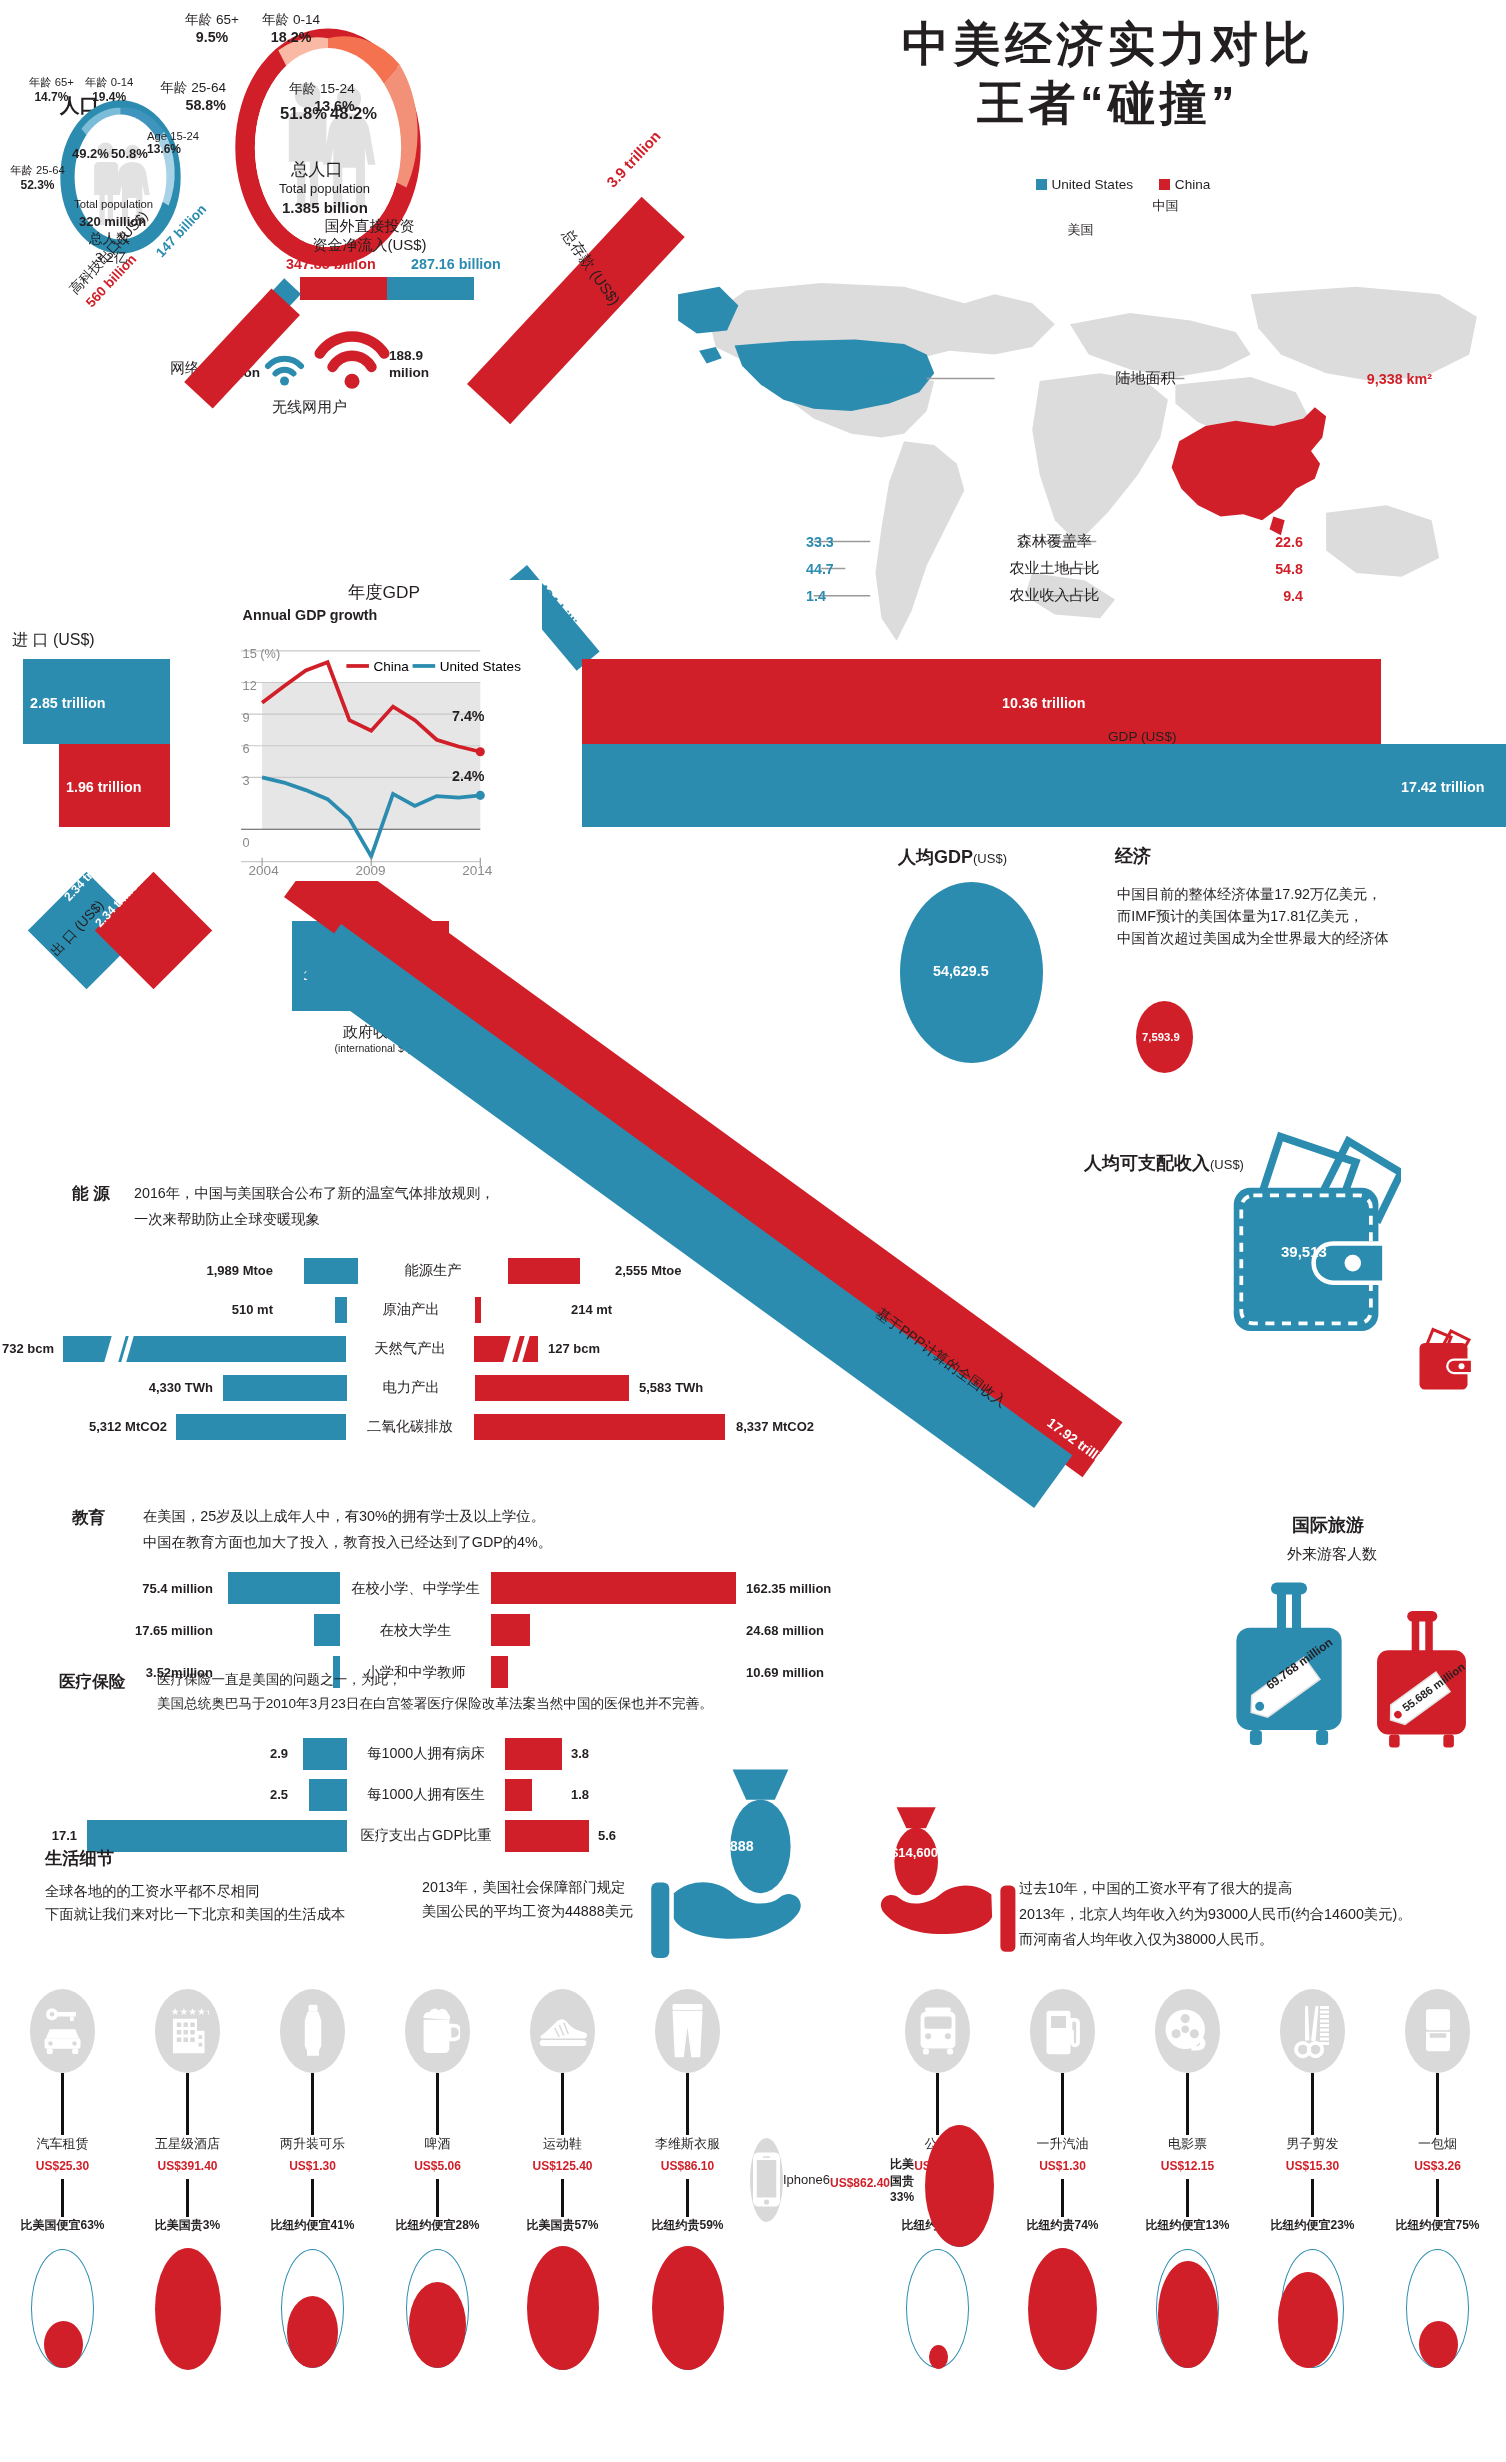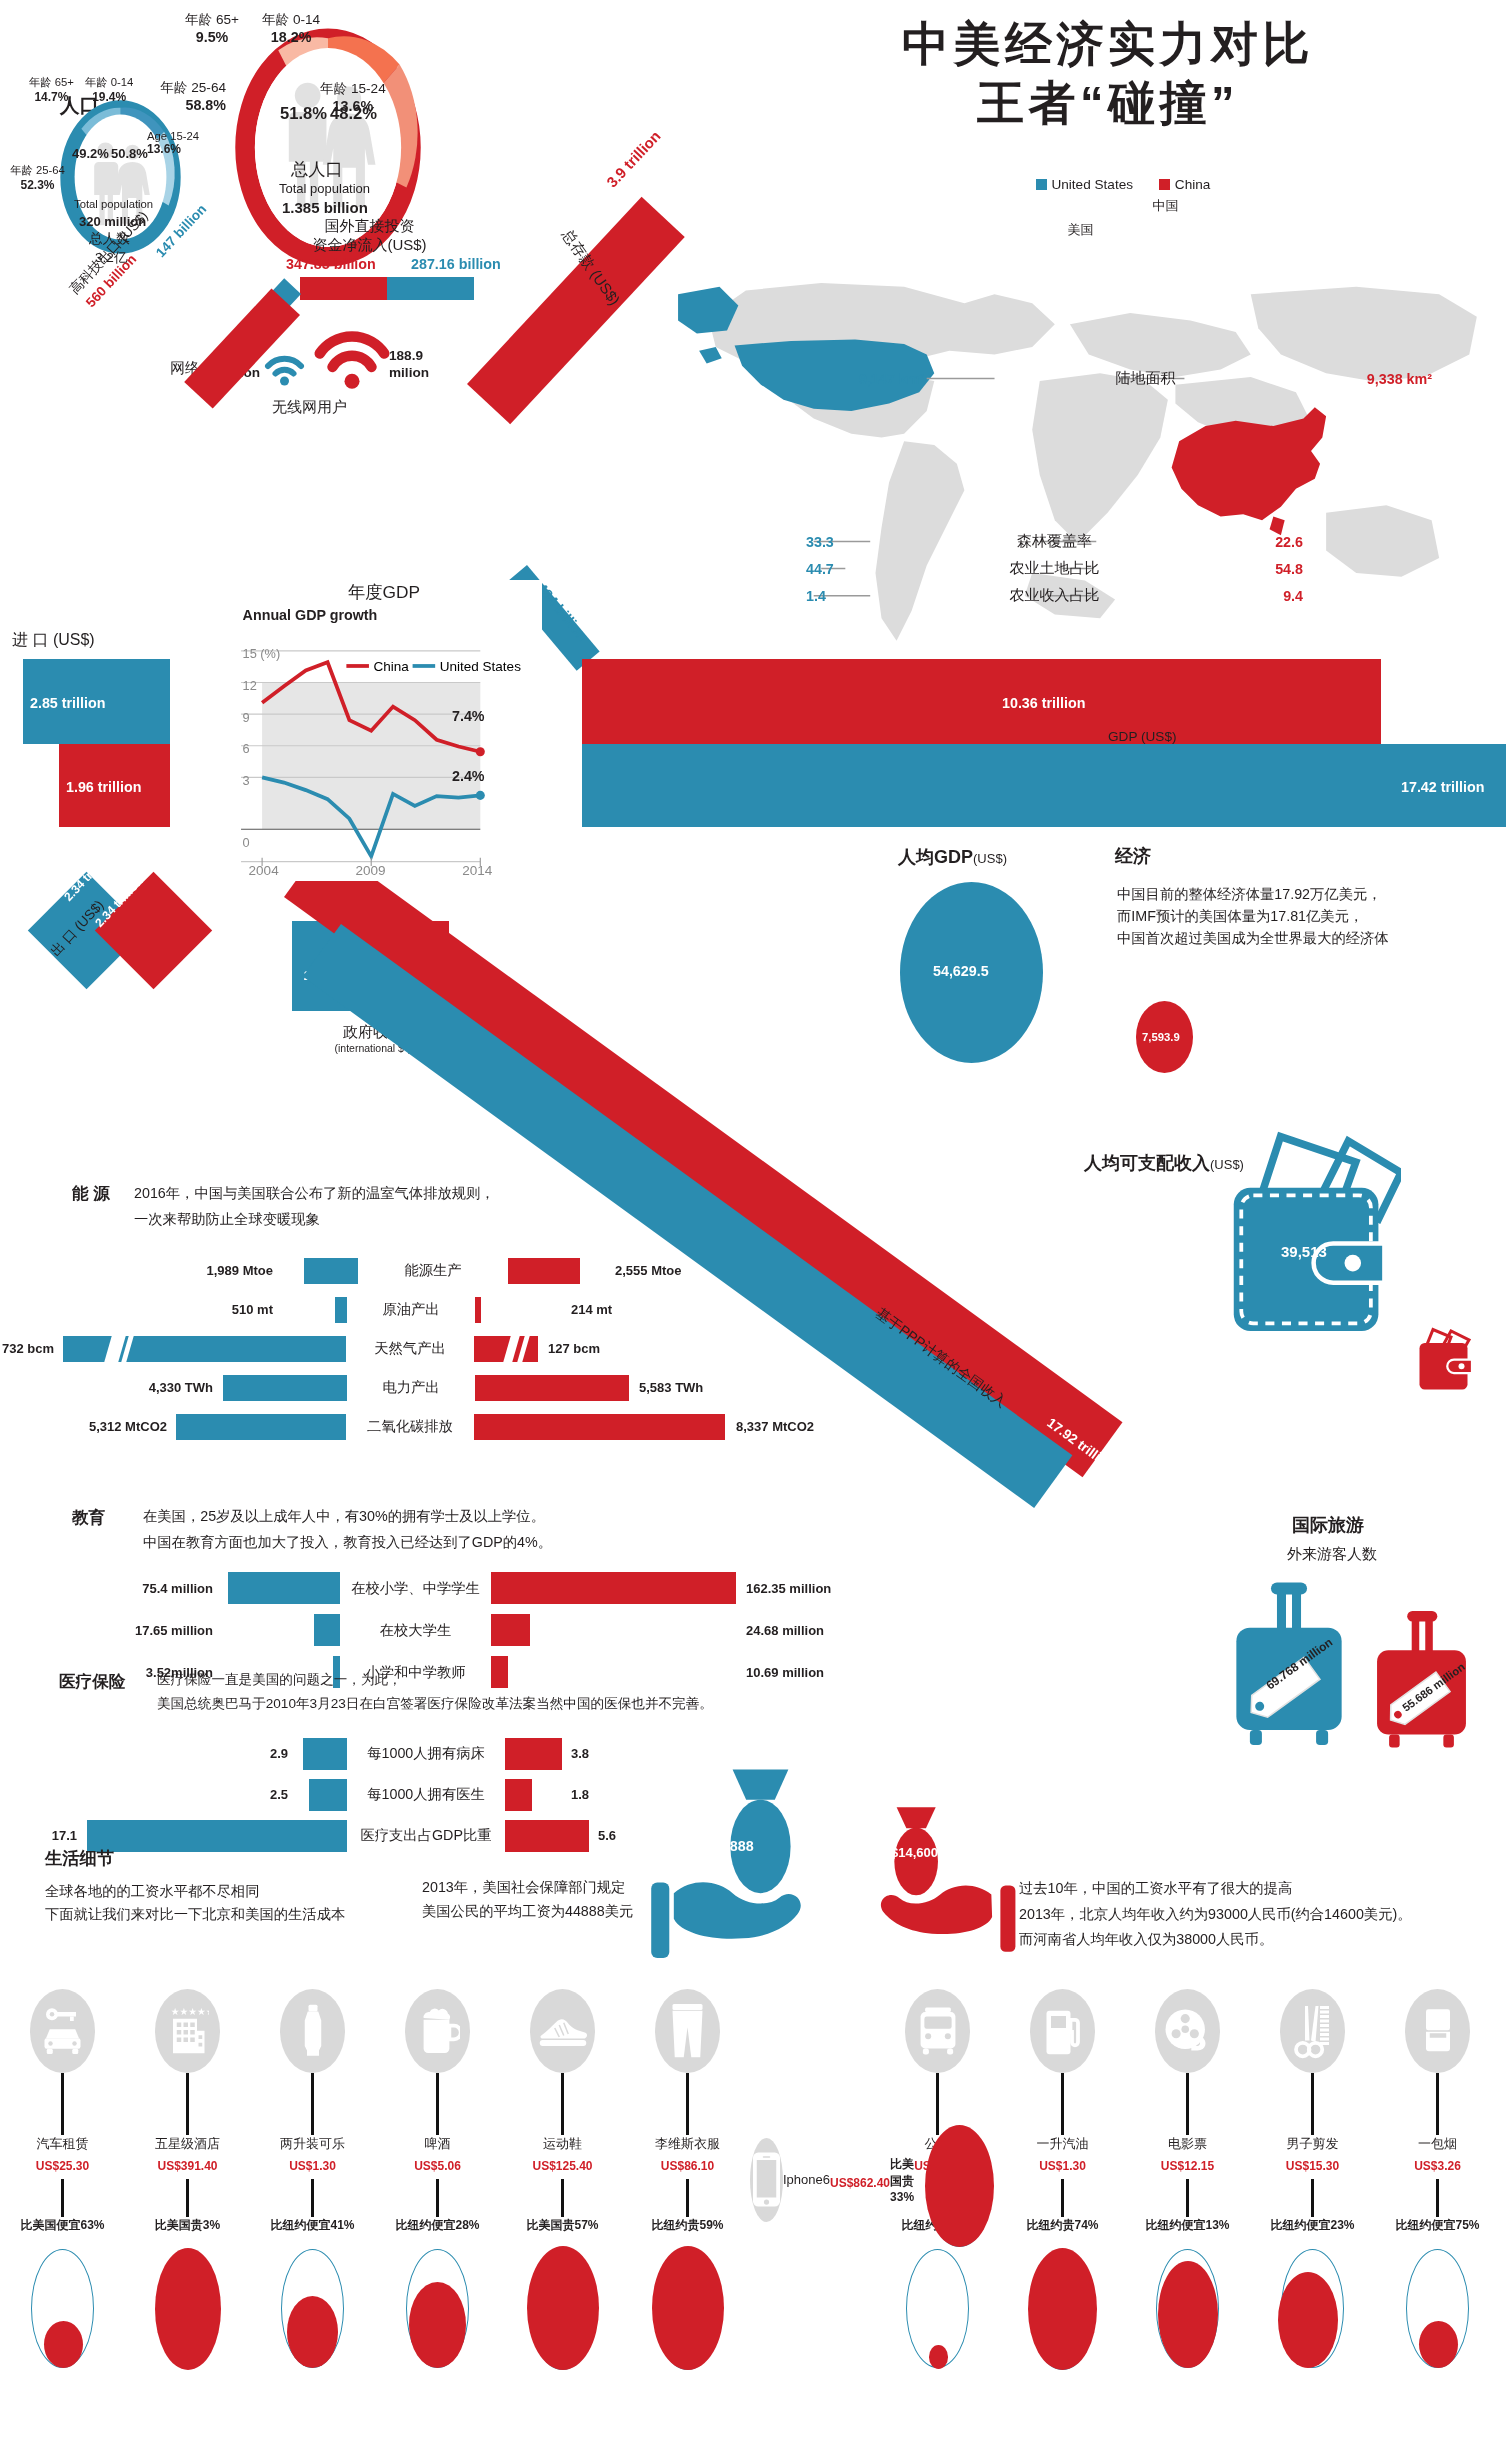--- a/index.html
+++ b/index.html
@@ -151,21 +151,21 @@
 <div class="abs b" style="left:282px; top:199px; font-size:15px;">1.385 billion</div>
 
 <div class="abs" style="left:185px; top:10.5px; text-align:center;">
   <div style="font-size:13.6px;">年龄 65+</div>
   <div class="b" style="font-size:14.3px;">9.5%</div>
 </div>
 <div class="abs" style="left:262px; top:10.5px; text-align:center;">
   <div style="font-size:13.6px;">年龄 0-14</div>
   <div class="b" style="font-size:14.3px;">18.2%</div>
 </div>
-<div class="abs" style="left:320px; top:80px; text-align:center;">
+<div class="abs" style="left:289px; top:80px; text-align:right;">
   <div style="font-size:13.6px;">年龄 15-24</div>
   <div class="b" style="font-size:14.3px;">13.6%</div>
 </div>
 <div class="abs" style="left:137px; top:79px; text-align:right; width:89px;">
   <div style="font-size:13.6px;">年龄 25-64</div>
   <div class="b" style="font-size:14.3px;">58.8%</div>
 </div>
 
 <svg class="abs" style="left:45px; top:98px;" width="151" height="158" viewBox="0 0 200 210">
   <g transform="translate(100,105)">

